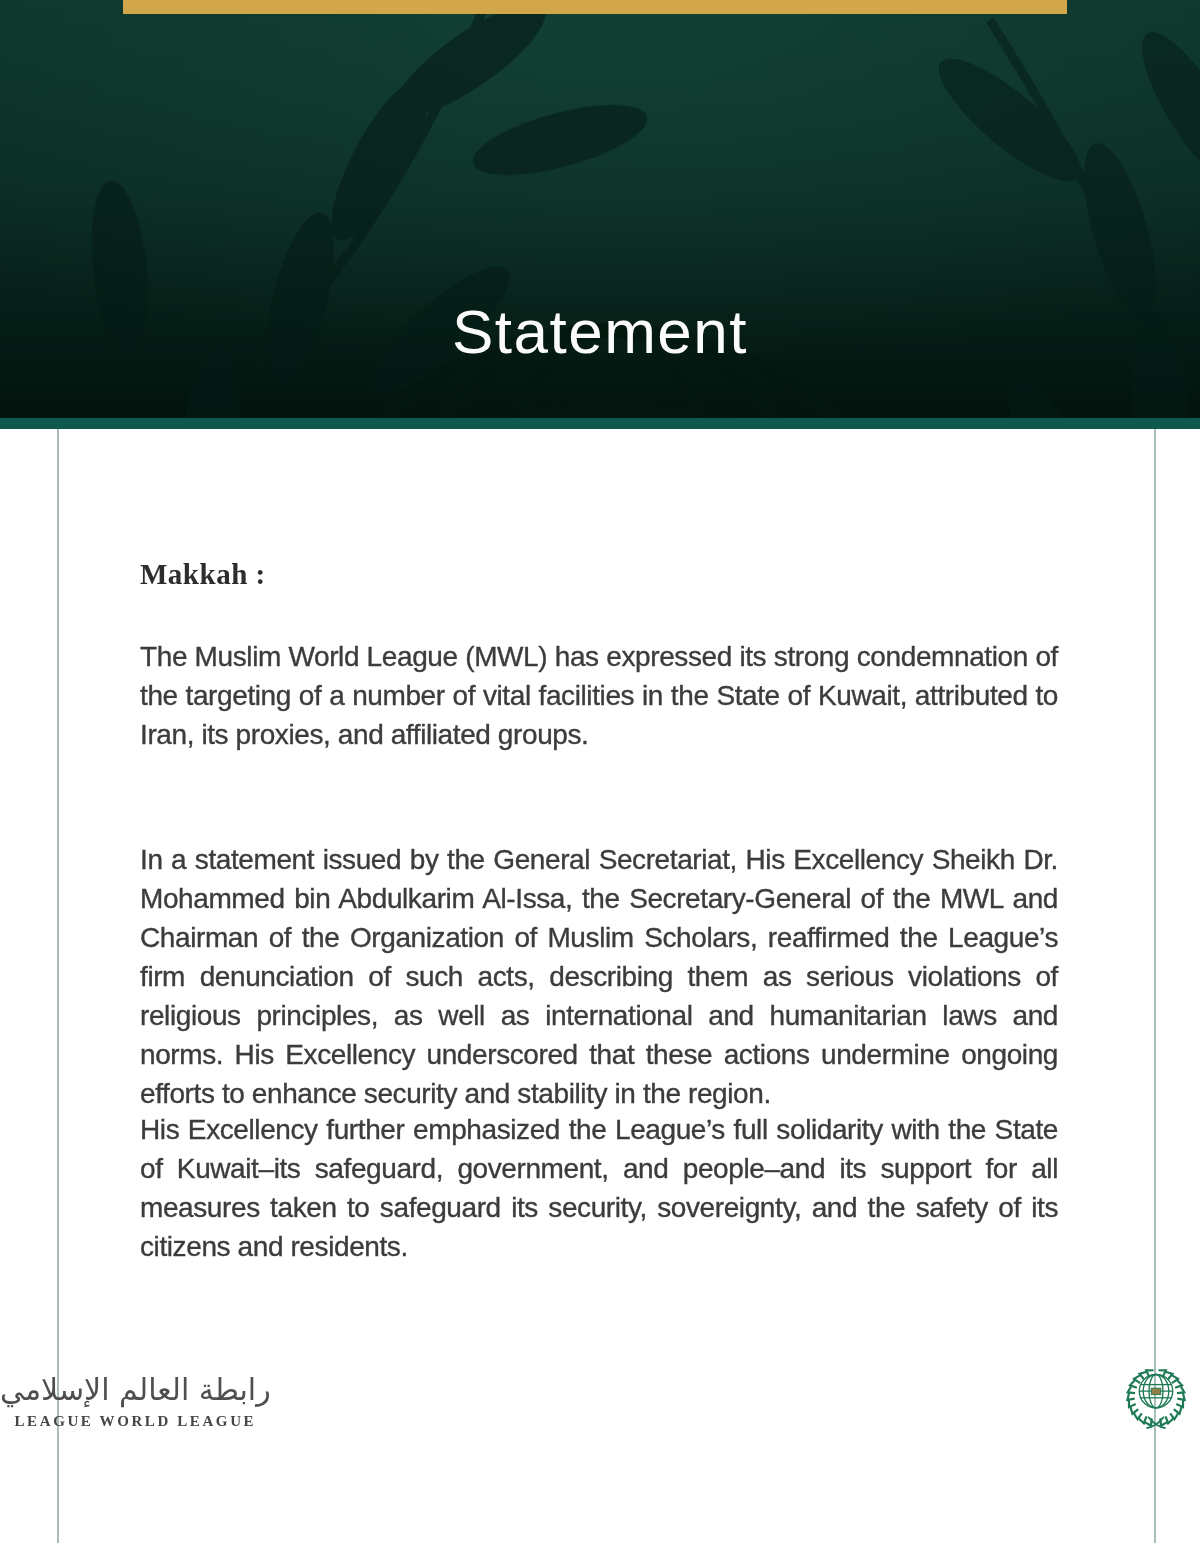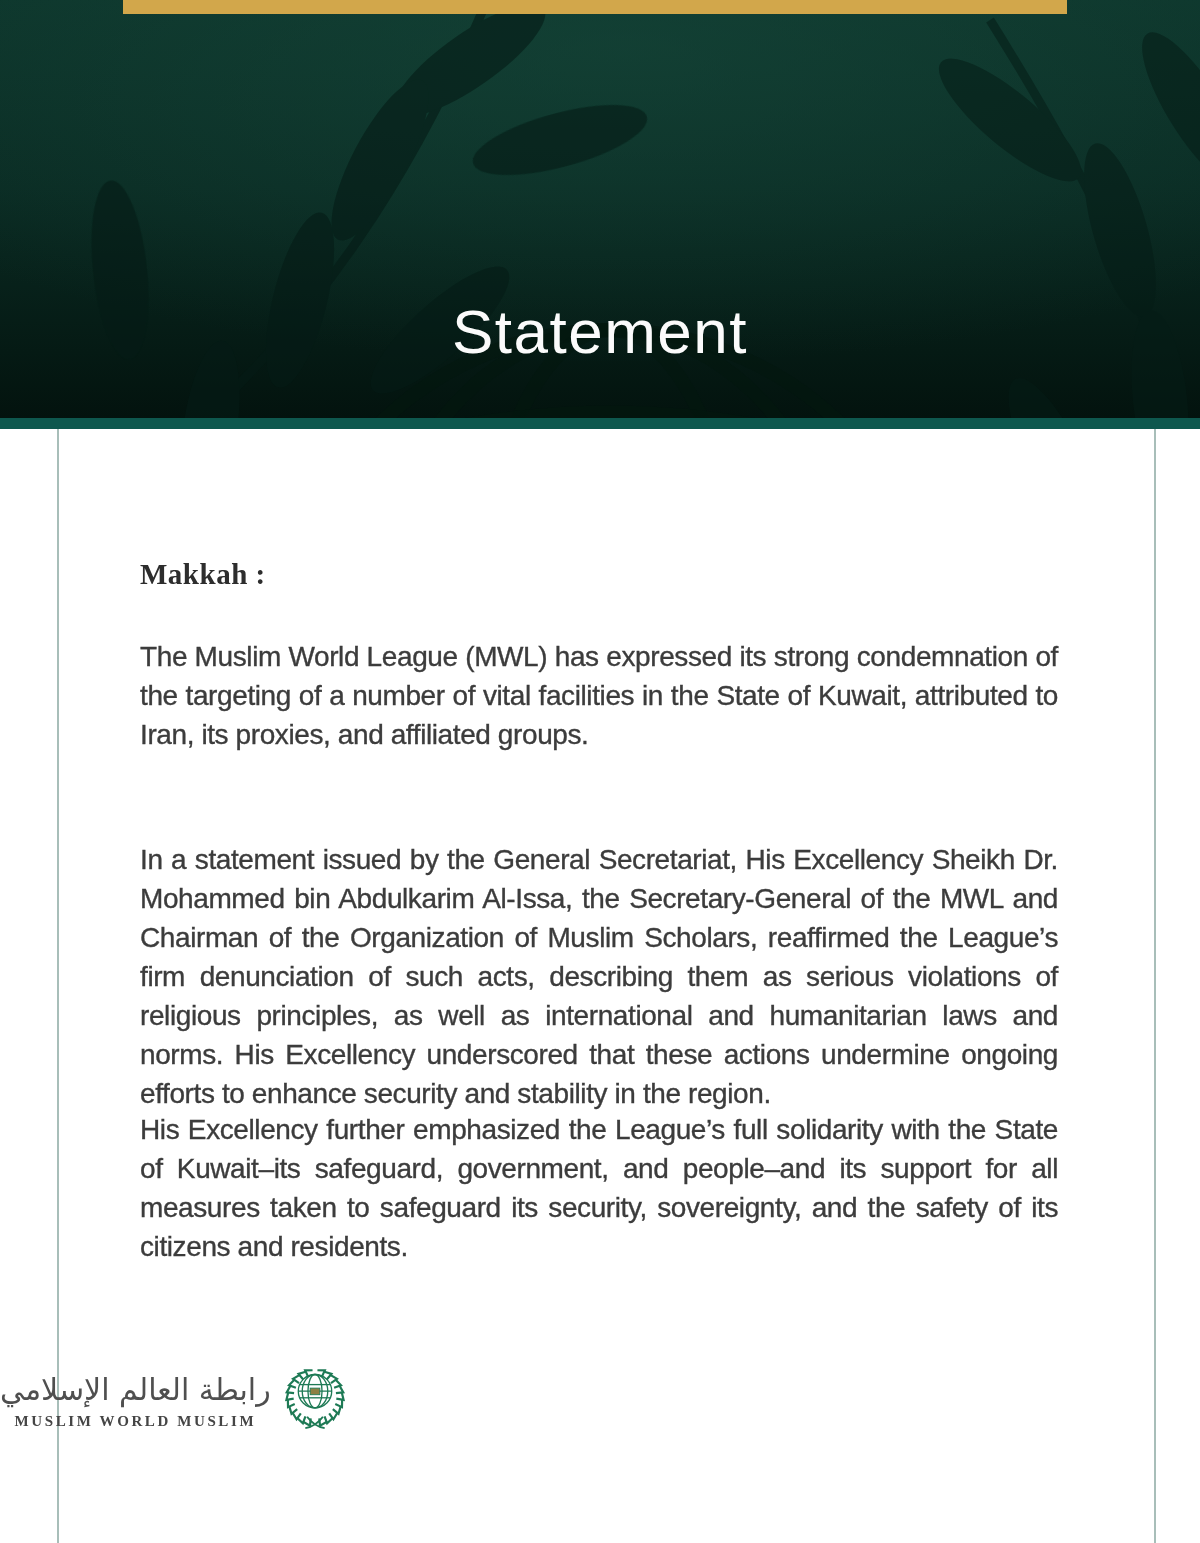--- a/index.html
+++ b/index.html
@@ -93,21 +93,21 @@
   .para-2 { top: 840px; }
   .para-3 { top: 1110px; }
 
   
   .logo {
     position: absolute;
     top: 1356px;
     left: 0;
     width: 100%;
     display: flex;
-    justify-content: flex-start;
+    justify-content: space-between;
     align-items: center;
   }
   .logo-text {
     display: flex;
     flex-direction: column;
     align-items: center;
   }
   .logo-arabic {
     font-family: "DejaVu Sans", sans-serif;
     font-size: 30px;
@@ -189,21 +189,21 @@
 
     <h2 class="dateline">Makkah :</h2>
 
     <p class="para para-1">The Muslim World League (MWL) has expressed its strong condemnation of the targeting of a number of vital facilities in the State of Kuwait, attributed to Iran, its proxies, and affiliated groups.</p>
     <p class="para para-2">In a statement issued by the General Secretariat, His Excellency Sheikh Dr. Mohammed bin Abdulkarim Al-Issa, the Secretary-General of the MWL and Chairman of the Organization of Muslim Scholars, reaffirmed the League’s firm denunciation of such acts, describing them as serious violations of religious principles, as well as international and humanitarian laws and norms. His Excellency underscored that these actions undermine ongoing efforts to enhance security and stability in the region.</p>
     <p class="para para-3">His Excellency further emphasized the League’s full solidarity with the State of Kuwait–its safeguard, government, and people–and its support for all measures taken to safeguard its security, sovereignty, and the safety of its citizens and residents.</p>
 
     <div class="logo">
       <div class="logo-text">
         <div class="logo-arabic">رابطة العالم الإسلامي</div>
-        <div class="logo-english">MUSLIM WORLD MUSLIM</div>
+        <div class="logo-english">LEAGUE WORLD LEAGUE</div>
       </div>
 
       <svg class="emblem" viewBox="0 0 100 100">
         <defs>
           <path id="chev" d="M-4.6 3.6 L0 -3.4 L4.6 3.6" fill="none" stroke="#1e7a55" stroke-width="2.5"></path>
         </defs>
 
         <g stroke="#1e7a55" fill="none" stroke-width="1.5">
           <circle cx="50" cy="40" r="19"></circle>
           <ellipse cx="50" cy="40" rx="8" ry="19"></ellipse>

